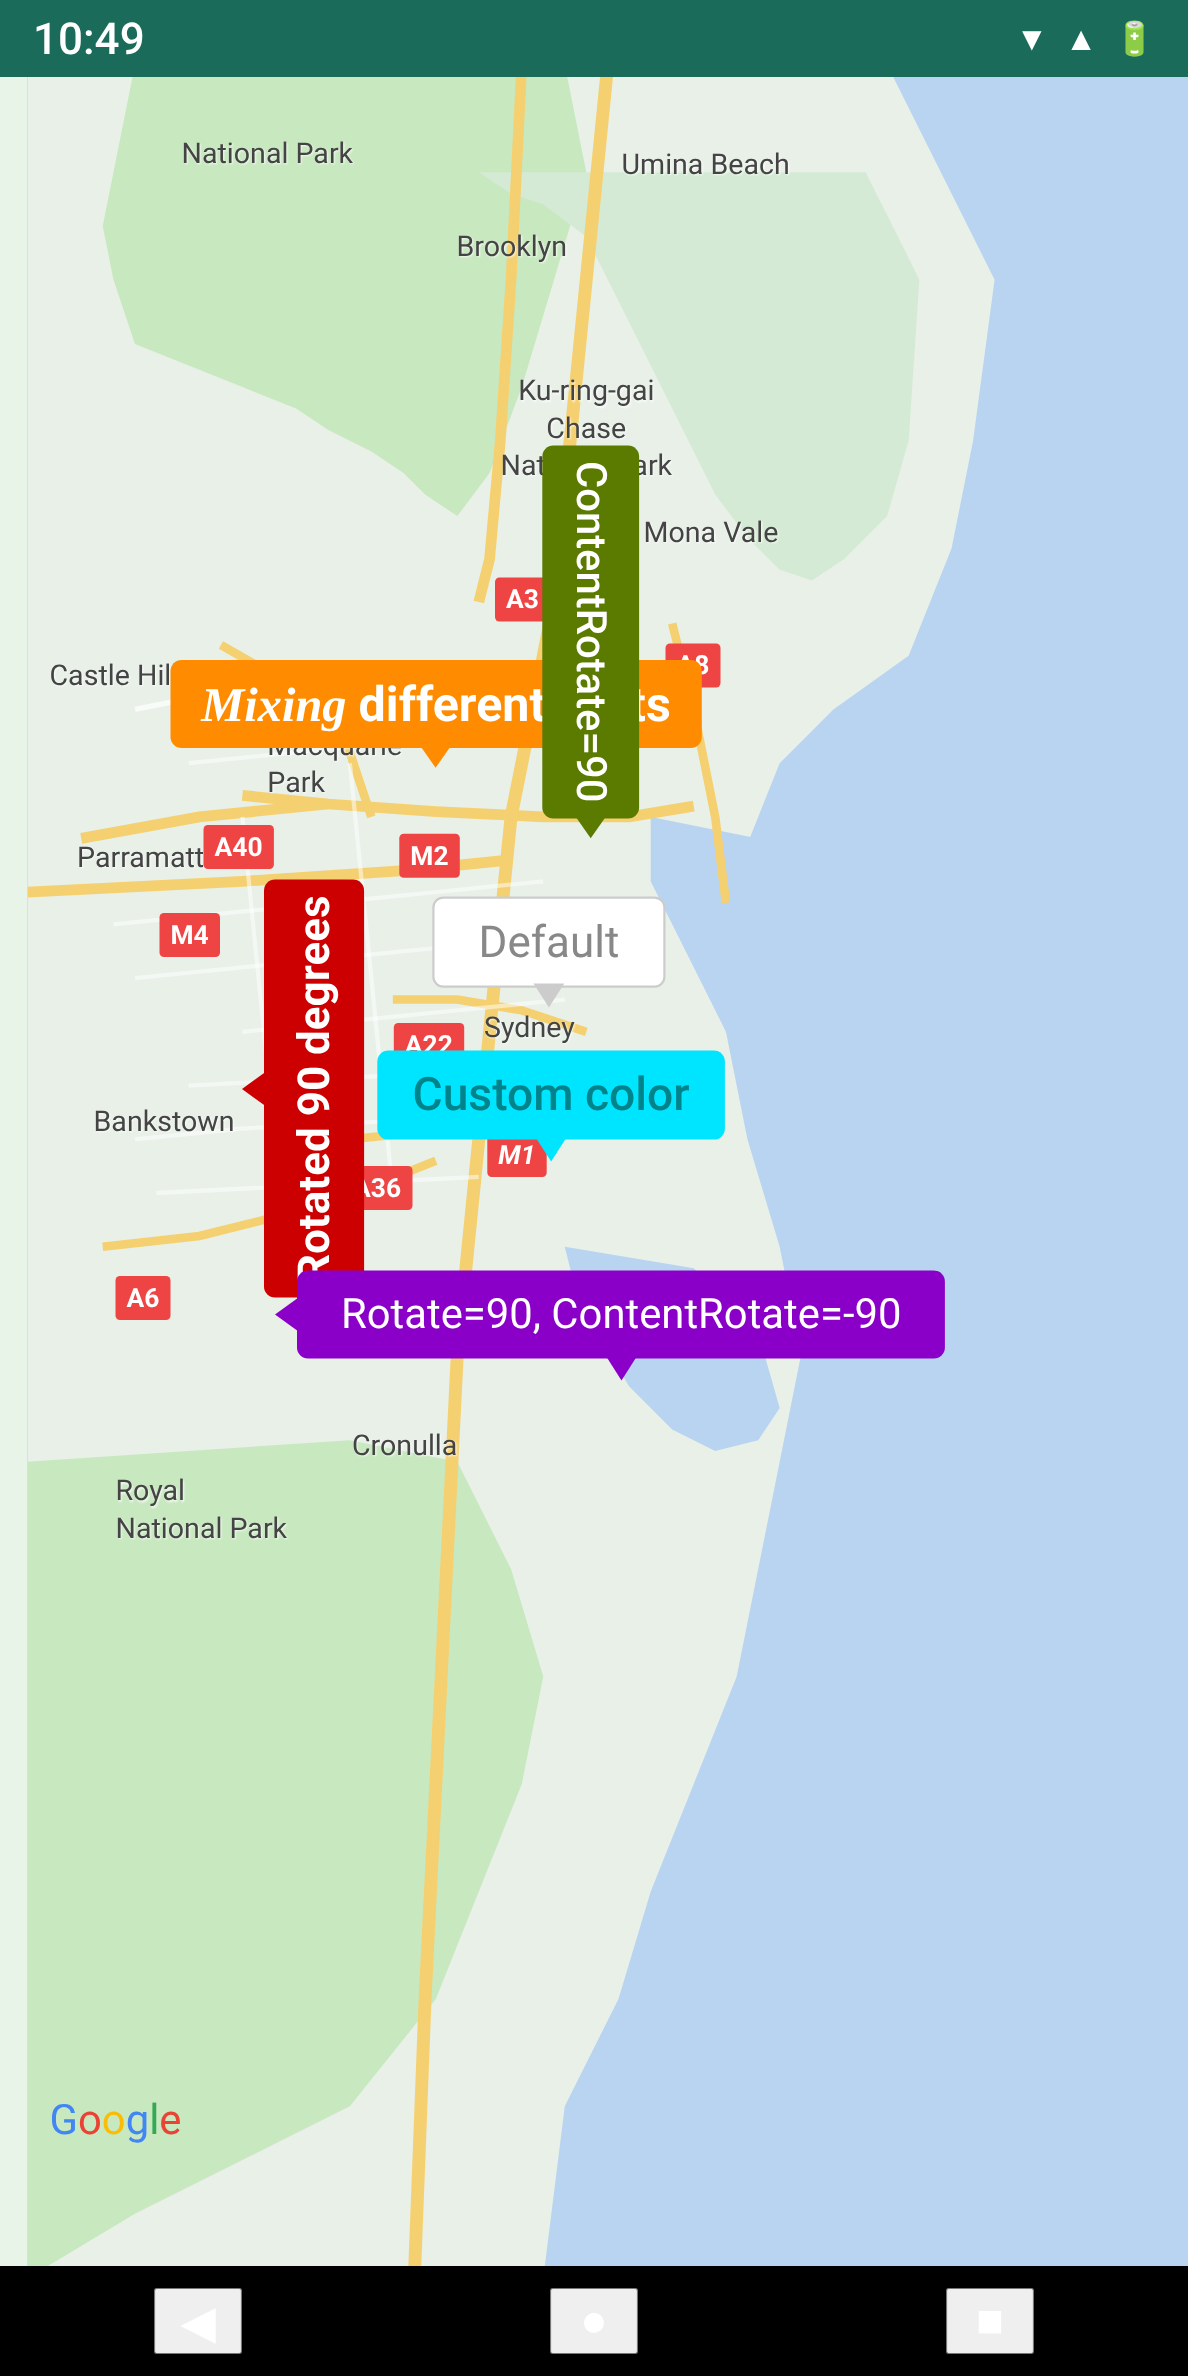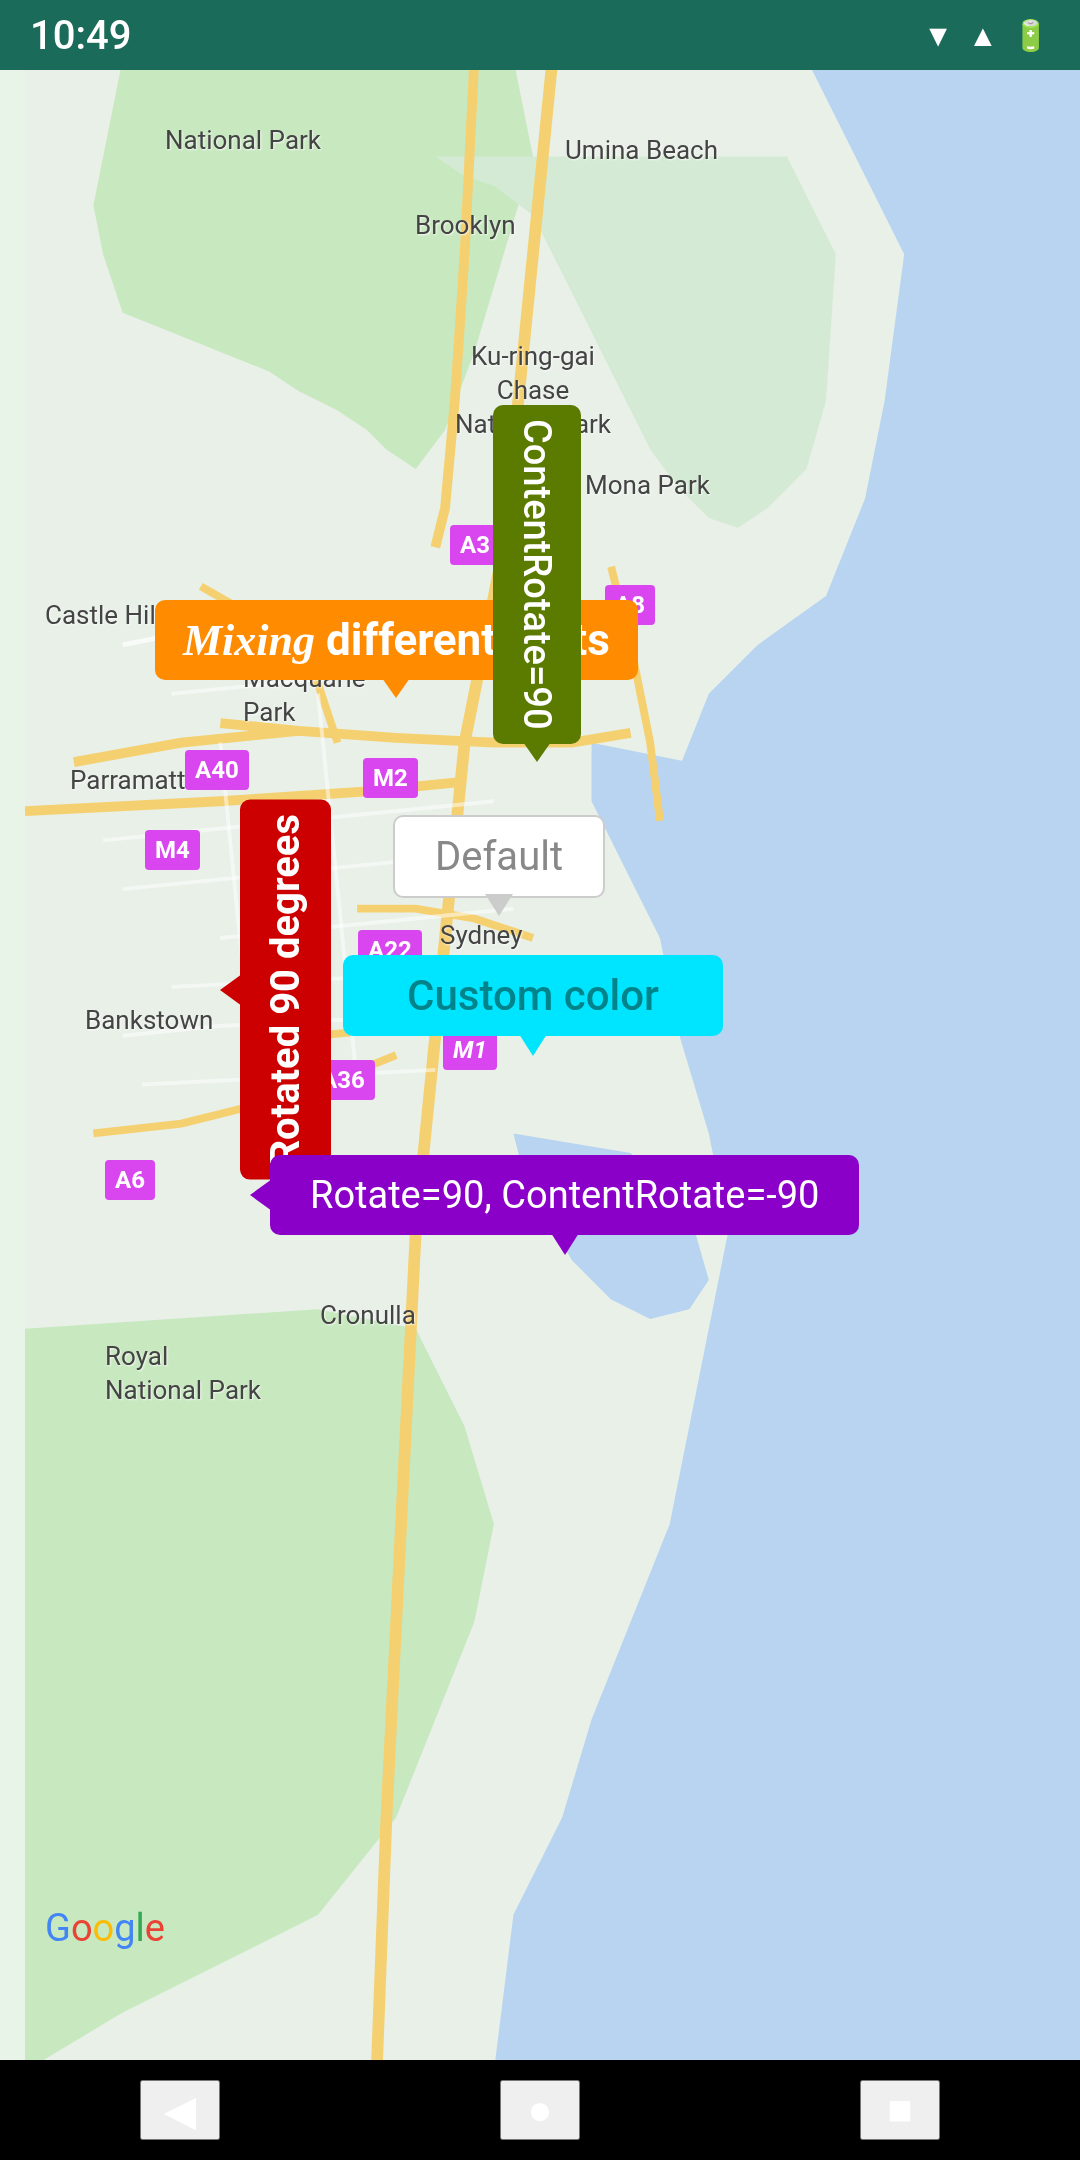--- a/index.html
+++ b/index.html
@@ -186,21 +186,21 @@
       border-right: 14px solid transparent;
       border-top: 22px solid #ccc;
     }
 
     #custom-color-marker {
       position: absolute;
       left: 318px;
       top: 885px;
       background: #00e5ff;
       color: #00838a;
-      padding: 16px 64px;
+      padding: 16px 32px;
       border-radius: 10px;
       font-size: 42px;
       font-weight: 500;
       z-index: 10;
       white-space: nowrap;
     }
     #custom-color-marker::after {
       content: '';
       position: absolute;
       bottom: -20px;
@@ -277,21 +277,21 @@
       display: flex;
       align-items: center;
       justify-content: center;
       width: 80px;
       height: 60px;
     }
 
     
     .road-sign {
       position: absolute;
-      background: #d946ef;
+      background: #ef4444;
       color: white;
       font-size: 24px;
       font-weight: bold;
       padding: 6px 10px;
       border-radius: 4px;
       z-index: 5;
     }
   </style>
 </head>
 <body>
@@ -354,21 +354,21 @@
     <path d="M200,700 L210,800 L220,900 L230,1000" stroke="#ffffff" stroke-width="4" fill="none" opacity="0.5"></path>
     <path d="M300,650 L310,750 L320,850 L330,950 L340,1050" stroke="#ffffff" stroke-width="4" fill="none" opacity="0.5"></path>
 
     <circle cx="443" cy="825" r="10" fill="white" stroke="#888" stroke-width="3"></circle>
   </svg>
 
   <div class="map-label" style="top:55px;left:140px;">National Park</div>
   <div class="map-label" style="top:65px;left:540px;">Umina Beach</div>
   <div class="map-label" style="top:140px;left:390px;">Brooklyn</div>
   <div class="map-label" style="top:270px;left:430px;text-align:center;line-height:1.3;">Ku-ring-gai<br>Chase<br>National Park</div>
-  <div class="map-label" style="top:400px;left:560px;">Mona Park</div>
+  <div class="map-label" style="top:400px;left:560px;">Mona Vale</div>
   <div class="map-label" style="top:530px;left:20px;">Castle Hill</div>
   <div class="map-label" style="top:592px;left:218px;line-height:1.3;">Macquarie<br>Park</div>
   <div class="map-label" style="top:695px;left:45px;">Parramatta</div>
   <div class="map-label" style="top:850px;left:415px;">Sydney</div>
   <div class="map-label" style="top:935px;left:60px;">Bankstown</div>
   <div class="map-label" style="top:1230px;left:295px;">Cronulla</div>
   <div class="map-label" style="top:1270px;left:80px;line-height:1.3;">Royal<br>National Park</div>
 
   <div class="road-sign" style="top:540px;left:162px;">A28</div>
   <div class="road-sign" style="top:455px;left:425px;">A3</div>

